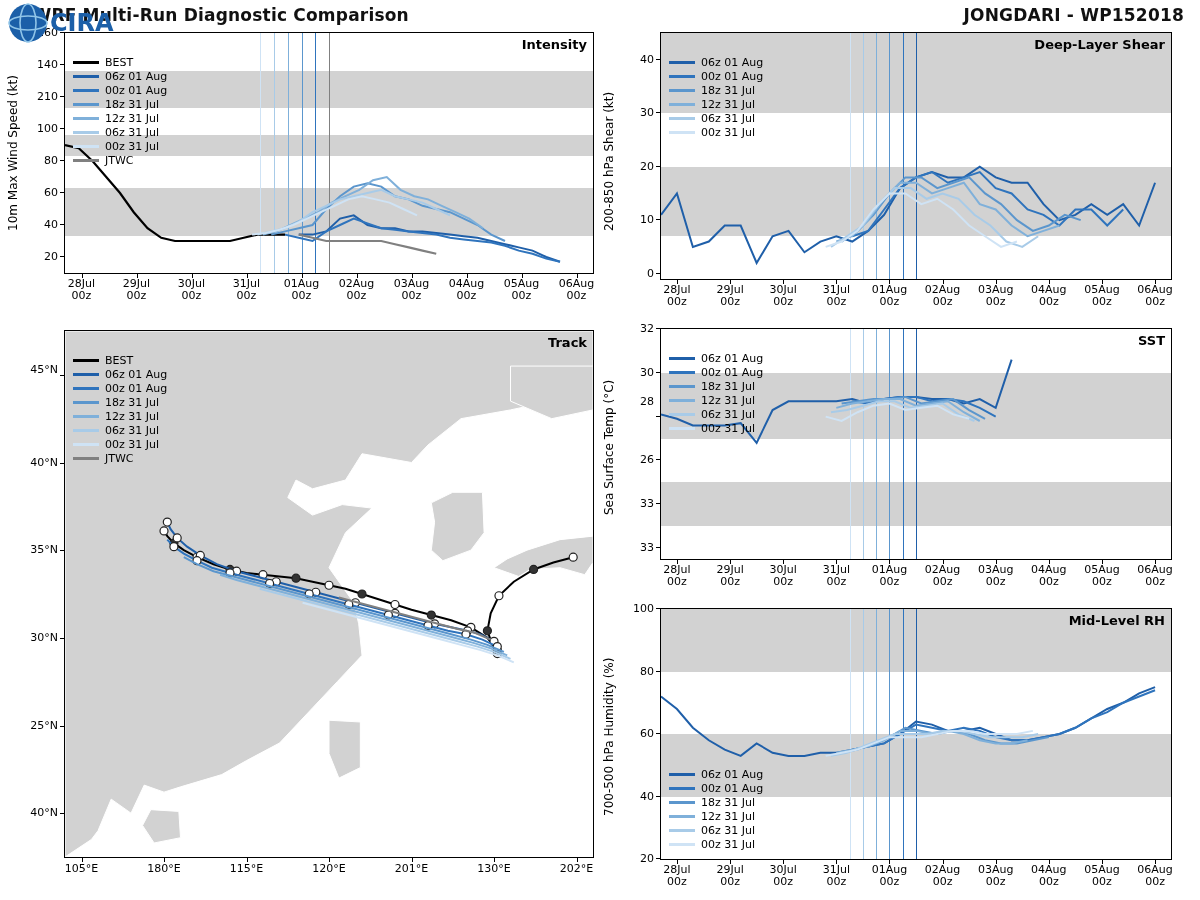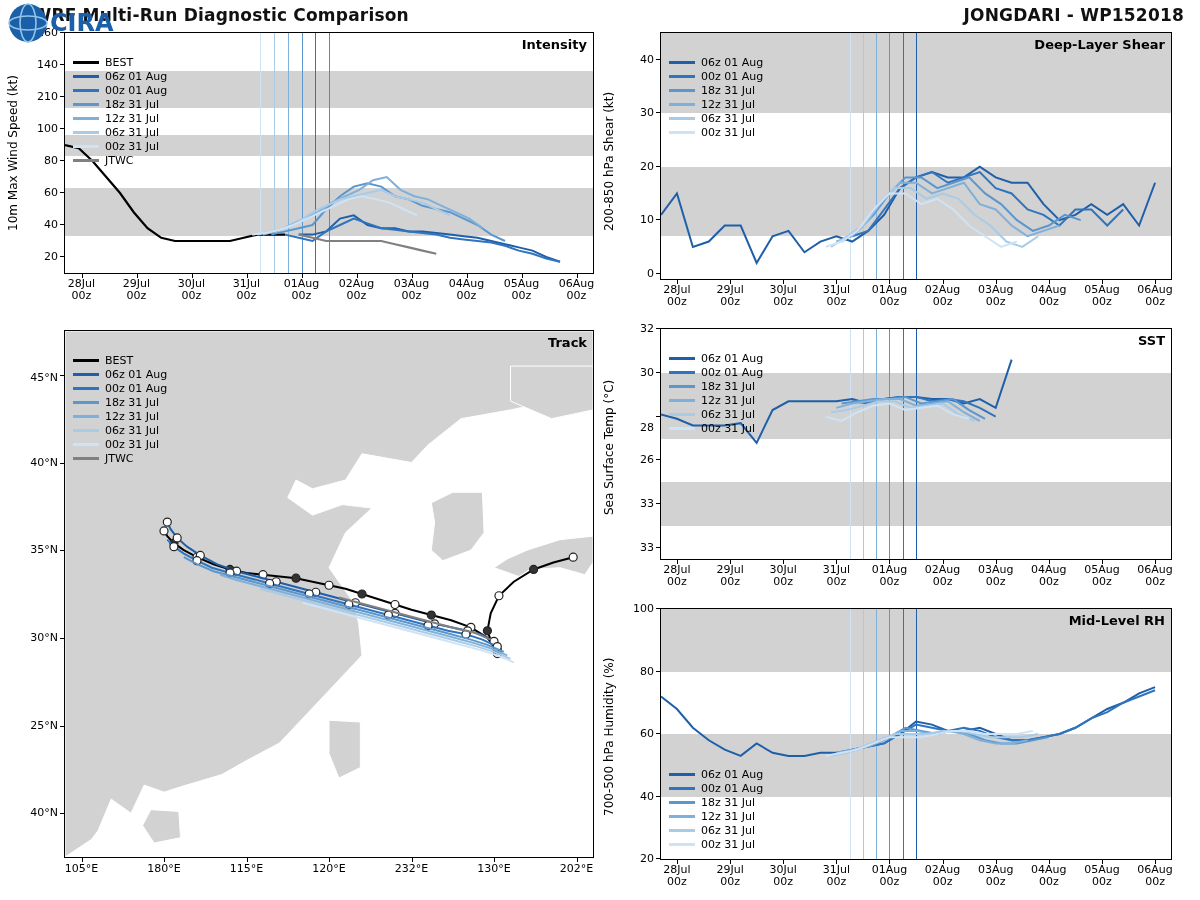--- a/index.html
+++ b/index.html
@@ -314,21 +314,21 @@
           <span>00z 31 Jul</span>
         </div>
       </div>
     </div>
     <div class="ytick" style="left:608px;top:541.047619047619px;width:46px;">33</div>
     <div class="tickmark" style="left:656px;top:547.047619047619px;width:4px;height:1px;"></div>
     <div class="ytick" style="left:608px;top:497.23809523809524px;width:46px;">33</div>
     <div class="tickmark" style="left:656px;top:503.23809523809524px;width:4px;height:1px;"></div>
     <div class="ytick" style="left:608px;top:453.42857142857144px;width:46px;">26</div>
     <div class="tickmark" style="left:656px;top:459.42857142857144px;width:4px;height:1px;"></div>
-    <div class="ytick" style="left:608px;top:421px;width:46px;">28</div>
+    <div class="ytick" style="left:608px;top:395px;width:46px;">28</div>
     <div class="tickmark" style="left:656px;top:415.6190476190476px;width:4px;height:1px;"></div>
     <div class="ytick" style="left:608px;top:365.8095238095238px;width:46px;">30</div>
     <div class="tickmark" style="left:656px;top:371.8095238095238px;width:4px;height:1px;"></div>
     <div class="ytick" style="left:608px;top:322px;width:46px;">32</div>
     <div class="tickmark" style="left:656px;top:328px;width:4px;height:1px;"></div>
     <div class="ylabel" style="left:602px;top:515.4px;">Sea Surface Temp (°C)</div>
     <div class="xtick" style="left:648.9375px;top:564px;width:56px;">
       <div>28Jul</div>
       <div>00z</div>
     </div>
@@ -577,37 +577,37 @@
       </div>
     </div>
     <div class="xtick" style="left:51.5px;top:863px;width:60px;">105°E</div>
     <div class="tickmark" style="left:81.5px;top:858px;width:1px;height:4px;"></div>
     <div class="xtick" style="left:134px;top:863px;width:60px;">180°E</div>
     <div class="tickmark" style="left:164px;top:858px;width:1px;height:4px;"></div>
     <div class="xtick" style="left:216.5px;top:863px;width:60px;">115°E</div>
     <div class="tickmark" style="left:246.5px;top:858px;width:1px;height:4px;"></div>
     <div class="xtick" style="left:299px;top:863px;width:60px;">120°E</div>
     <div class="tickmark" style="left:329px;top:858px;width:1px;height:4px;"></div>
-    <div class="xtick" style="left:381.5px;top:863px;width:60px;">232°E</div>
+    <div class="xtick" style="left:381.5px;top:863px;width:60px;">201°E</div>
     <div class="tickmark" style="left:411.5px;top:858px;width:1px;height:4px;"></div>
     <div class="xtick" style="left:464px;top:863px;width:60px;">130°E</div>
     <div class="tickmark" style="left:494px;top:858px;width:1px;height:4px;"></div>
     <div class="xtick" style="left:546.5px;top:863px;width:60px;">202°E</div>
     <div class="tickmark" style="left:576.5px;top:858px;width:1px;height:4px;"></div>
     <div class="ytick" style="left:6px;top:806.1666666666667px;width:52px;">40°N</div>
     <div class="tickmark" style="left:60px;top:813.1666666666667px;width:4px;height:1px;"></div>
     <div class="ytick" style="left:6px;top:718.5px;width:52px;">25°N</div>
     <div class="tickmark" style="left:60px;top:725.5px;width:4px;height:1px;"></div>
     <div class="ytick" style="left:6px;top:630.8333333333333px;width:52px;">30°N</div>
     <div class="tickmark" style="left:60px;top:637.8333333333333px;width:4px;height:1px;"></div>
     <div class="ytick" style="left:6px;top:543.1666666666666px;width:52px;">35°N</div>
     <div class="tickmark" style="left:60px;top:550.1666666666666px;width:4px;height:1px;"></div>
     <div class="ytick" style="left:6px;top:455.5px;width:52px;">40°N</div>
     <div class="tickmark" style="left:60px;top:462.5px;width:4px;height:1px;"></div>
-    <div class="ytick" style="left:6px;top:371px;width:52px;text-align:right;">45°N</div>
+    <div class="ytick" style="left:6px;top:363px;width:52px;text-align:right;">45°N</div>
     <div class="tickmark" style="left:60px;top:374.83333333333337px;width:4px;height:1px;"></div>
   </div>
 
 <svg class="logo" viewBox="0 0 110 46">
   <circle cx="22" cy="23" r="19" fill="#1b5fa8"></circle>
   <ellipse cx="22" cy="23" rx="19" ry="7" fill="none" stroke="#8fc4e8" stroke-width="1.6"></ellipse>
   <ellipse cx="22" cy="23" rx="8" ry="19" fill="none" stroke="#8fc4e8" stroke-width="1.6"></ellipse>
   <text x="44" y="31" font-family="DejaVu Sans, sans-serif" font-size="24" font-weight="bold" fill="#1b5fa8">CIRA</text>
 </svg>
 

